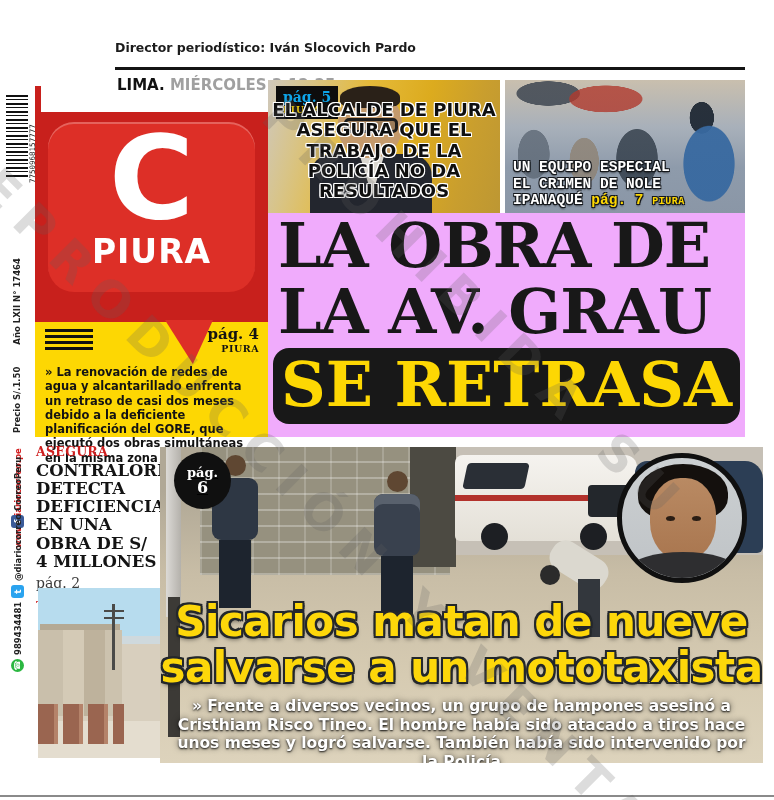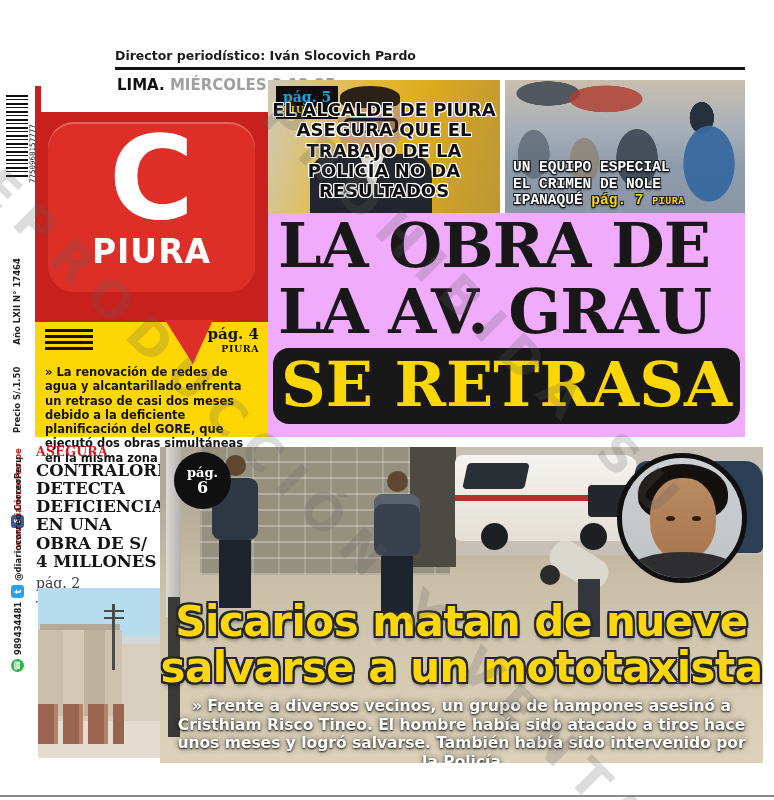--- a/index.html
+++ b/index.html
@@ -1,21 +1,21 @@
 <!DOCTYPE html>
 <html><head>
 <meta charset="utf-8">
 <style>
   * { margin:0; padding:0; box-sizing:border-box; }
   html,body { width:774px; height:800px; background:#fff; overflow:hidden;
               font-family:"DejaVu Sans", sans-serif; }
   .page { position:relative; width:774px; height:800px; background:#fff; overflow:hidden; }
 
   
-  .director { position:absolute; left:115px; top:48px; font-size:12.5px; font-weight:bold; color:#1c1c1c; }
+  .director { position:absolute; left:115px; top:40px; font-size:12.5px; font-weight:bold; color:#1c1c1c; }
   .site { position:absolute; right:29px; top:42px; font-size:17px; font-weight:bold; color:#111; }
   .site .tld { color:#8f8f8f; }
   .head-rule { position:absolute; left:115px; right:29px; top:67px; height:3px; background:#141414; }
   .edition { position:absolute; left:117px; top:76px; font-size:15px; font-weight:bold; }
   .edition .city { color:#111; }
   .edition .date { color:#a0a0a0; }
 
   
   .barcode { position:absolute; left:6px; top:95px; width:22px; height:82px;
              background:repeating-linear-gradient(180deg,#111 0 2px,#fff 2px 4px,#111 4px 5px,#fff 5px 8px); }

